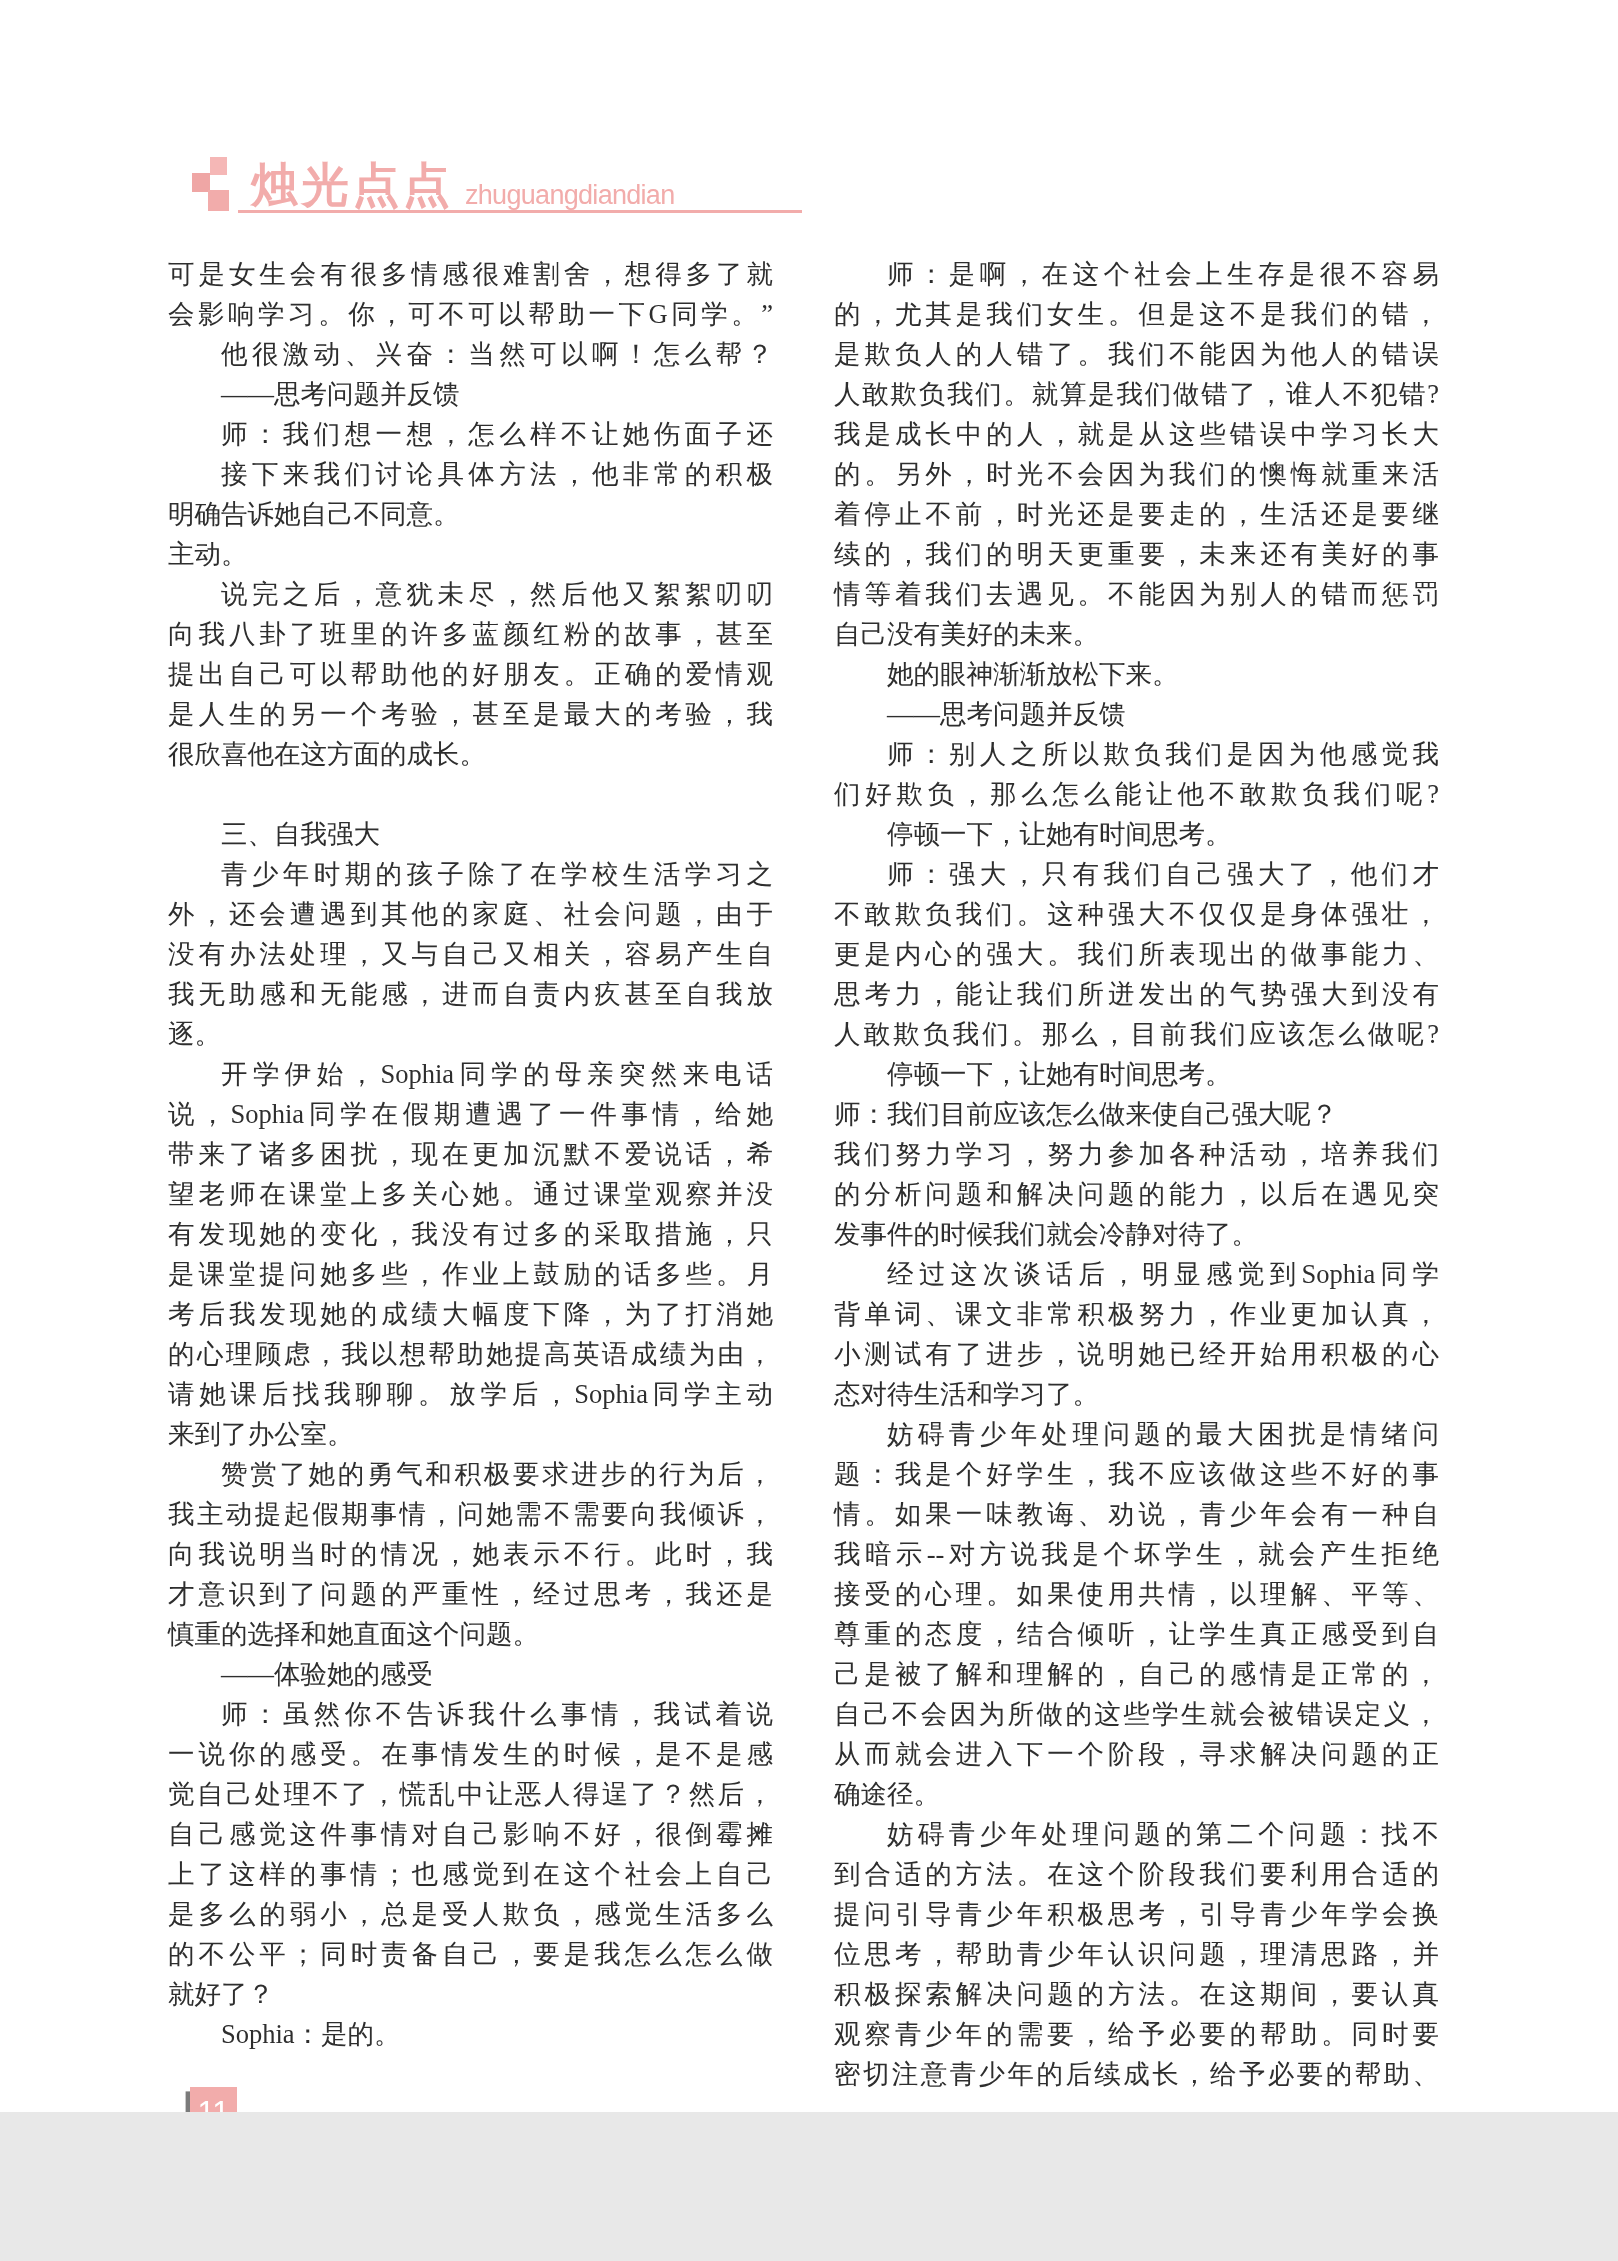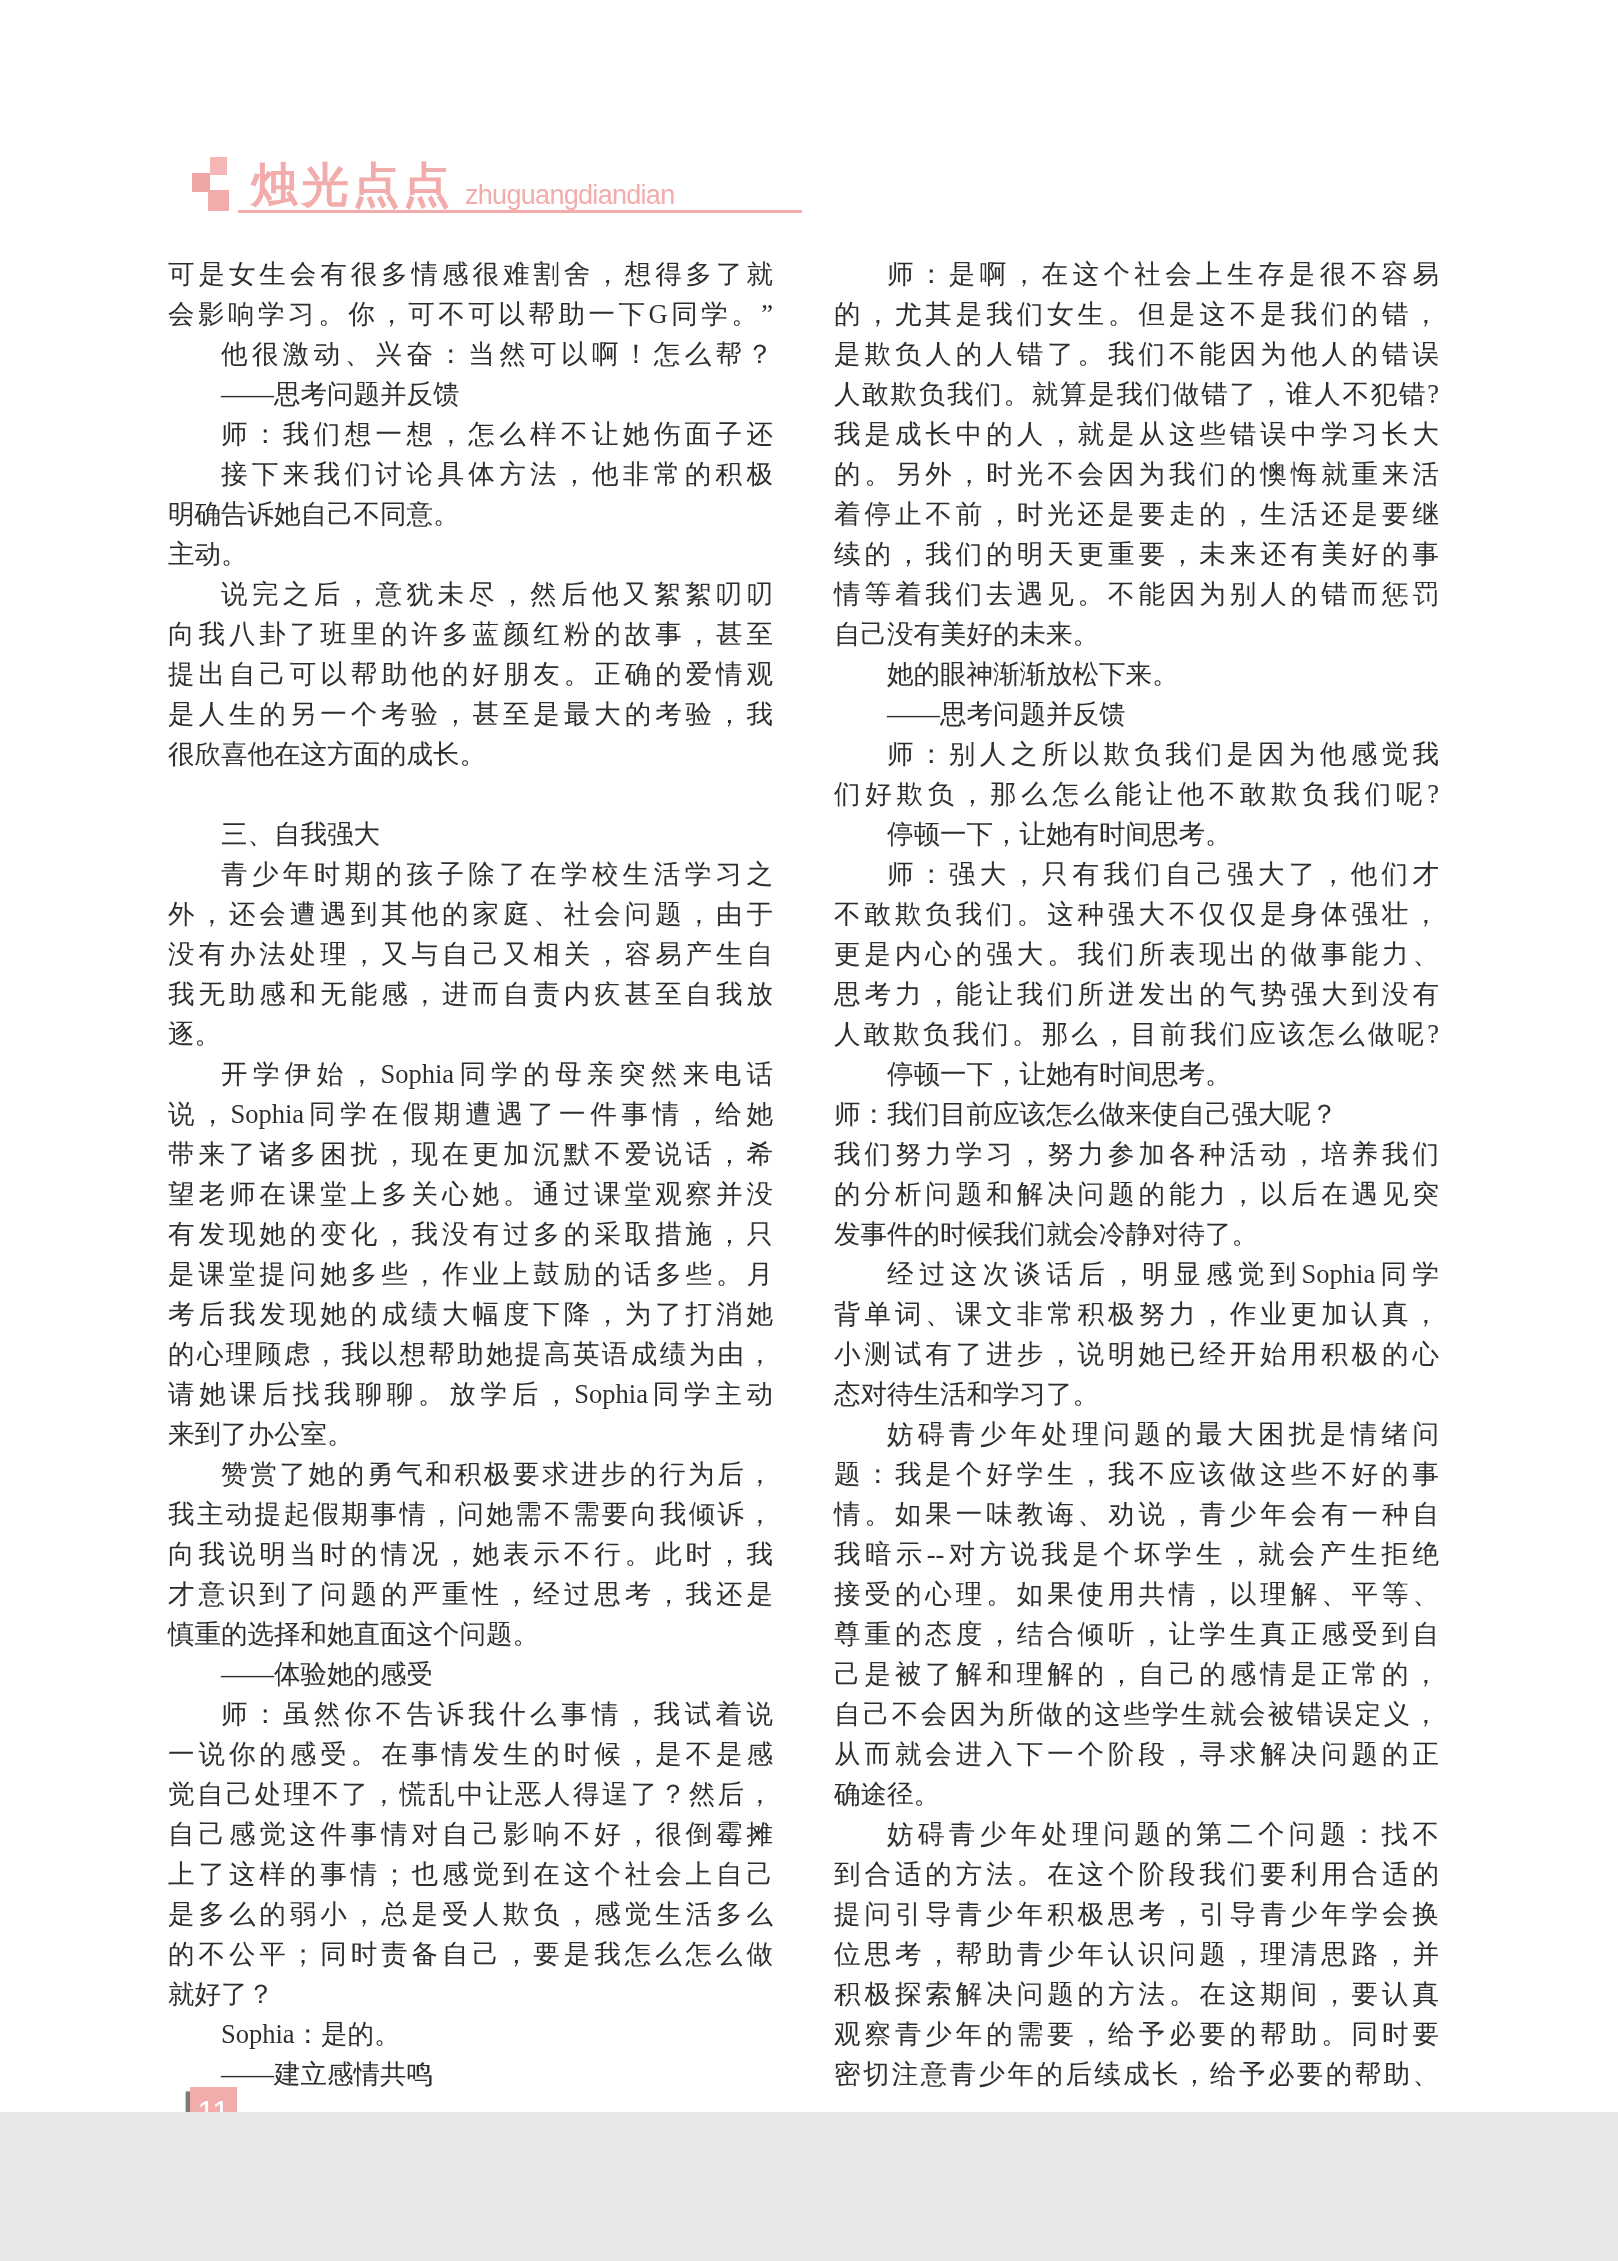--- a/index.html
+++ b/index.html
@@ -115,21 +115,20 @@
         <div class="line indent">——体验她的感受</div>
         <div class="line indent fill">师：虽然你不告诉我什么事情，我试着说</div>
         <div class="line fill">一说你的感受。在事情发生的时候，是不是感</div>
         <div class="line fill">觉自己处理不了，慌乱中让恶人得逞了？然后，</div>
         <div class="line fill">自己感觉这件事情对自己影响不好，很倒霉摊</div>
         <div class="line fill">上了这样的事情；也感觉到在这个社会上自己</div>
         <div class="line fill">是多么的弱小，总是受人欺负，感觉生活多么</div>
         <div class="line fill">的不公平；同时责备自己，要是我怎么怎么做</div>
         <div class="line">就好了？</div>
         <div class="line indent">Sophia：是的。</div>
-        <div class="line indent">——建立感情共鸣</div>
       </section>
     <section class="col col-right">
         <div class="line indent fill">师：是啊，在这个社会上生存是很不容易</div>
         <div class="line fill">的，尤其是我们女生。但是这不是我们的错，</div>
         <div class="line fill">是欺负人的人错了。我们不能因为他人的错误</div>
         <div class="line fill">人敢欺负我们。就算是我们做错了，谁人不犯错?</div>
         <div class="line fill">我是成长中的人，就是从这些错误中学习长大</div>
         <div class="line fill">的。另外，时光不会因为我们的懊悔就重来活</div>
         <div class="line fill">着停止不前，时光还是要走的，生活还是要继</div>
         <div class="line fill">续的，我们的明天更重要，未来还有美好的事</div>

